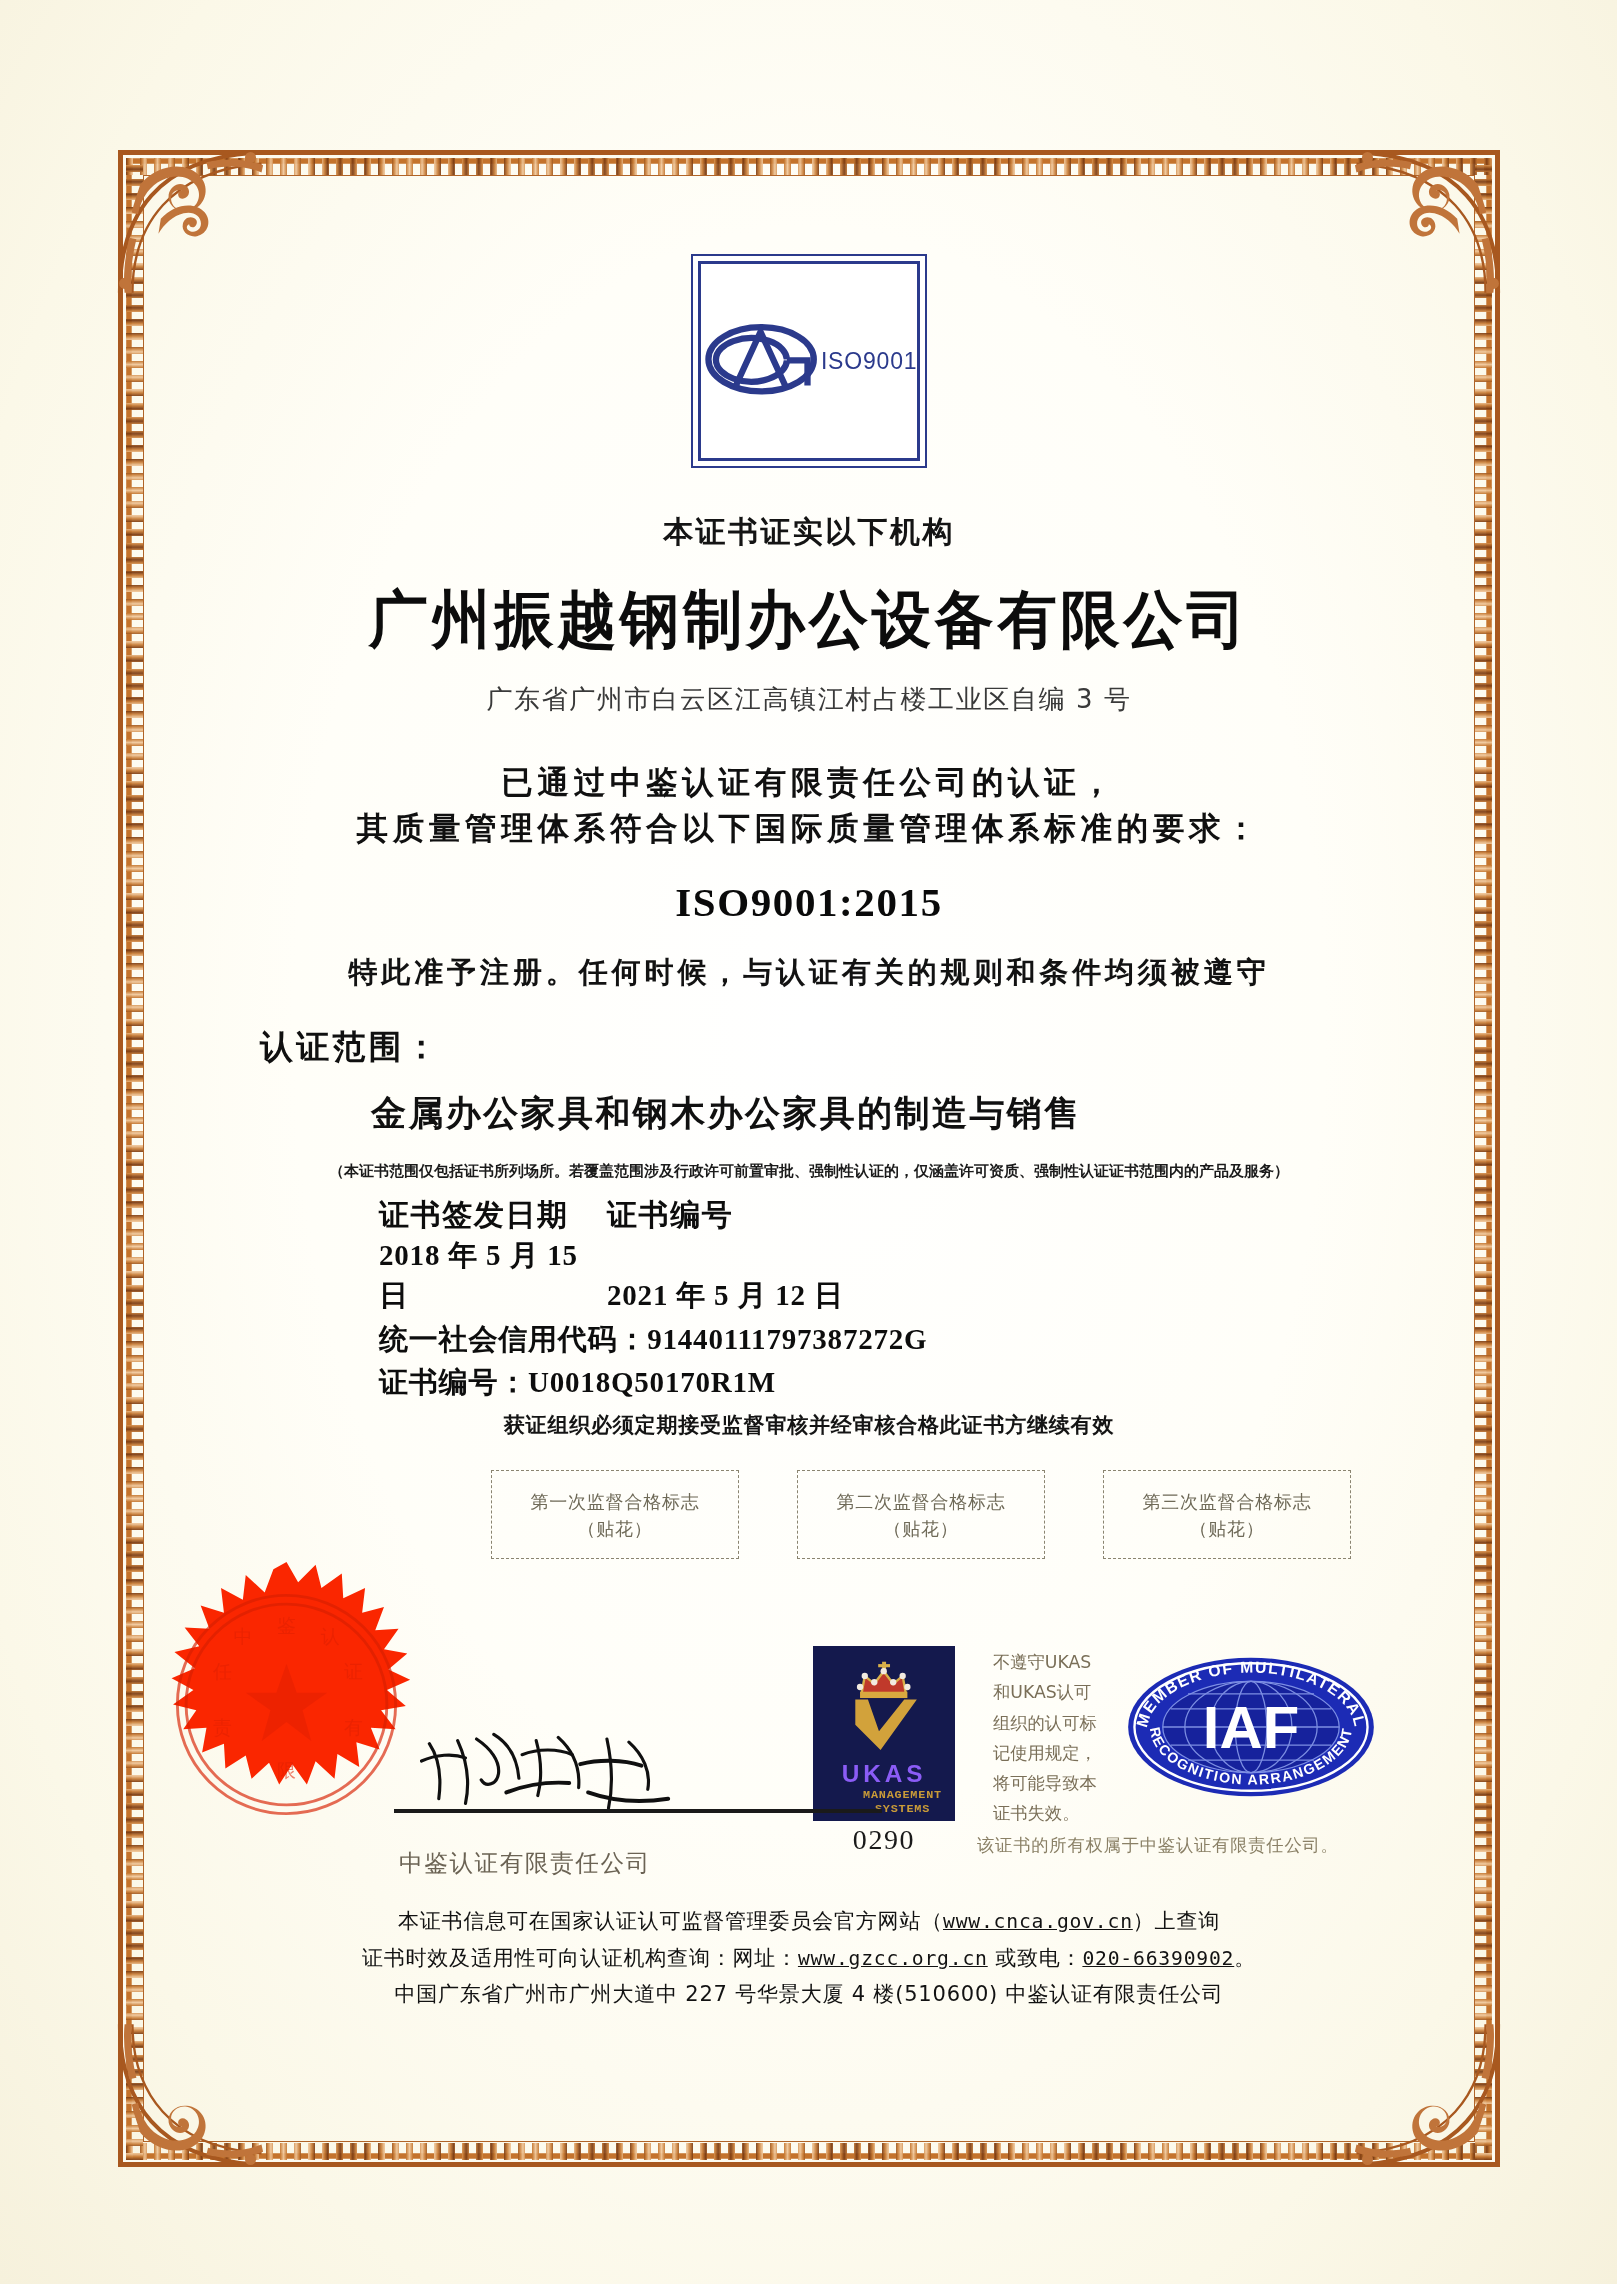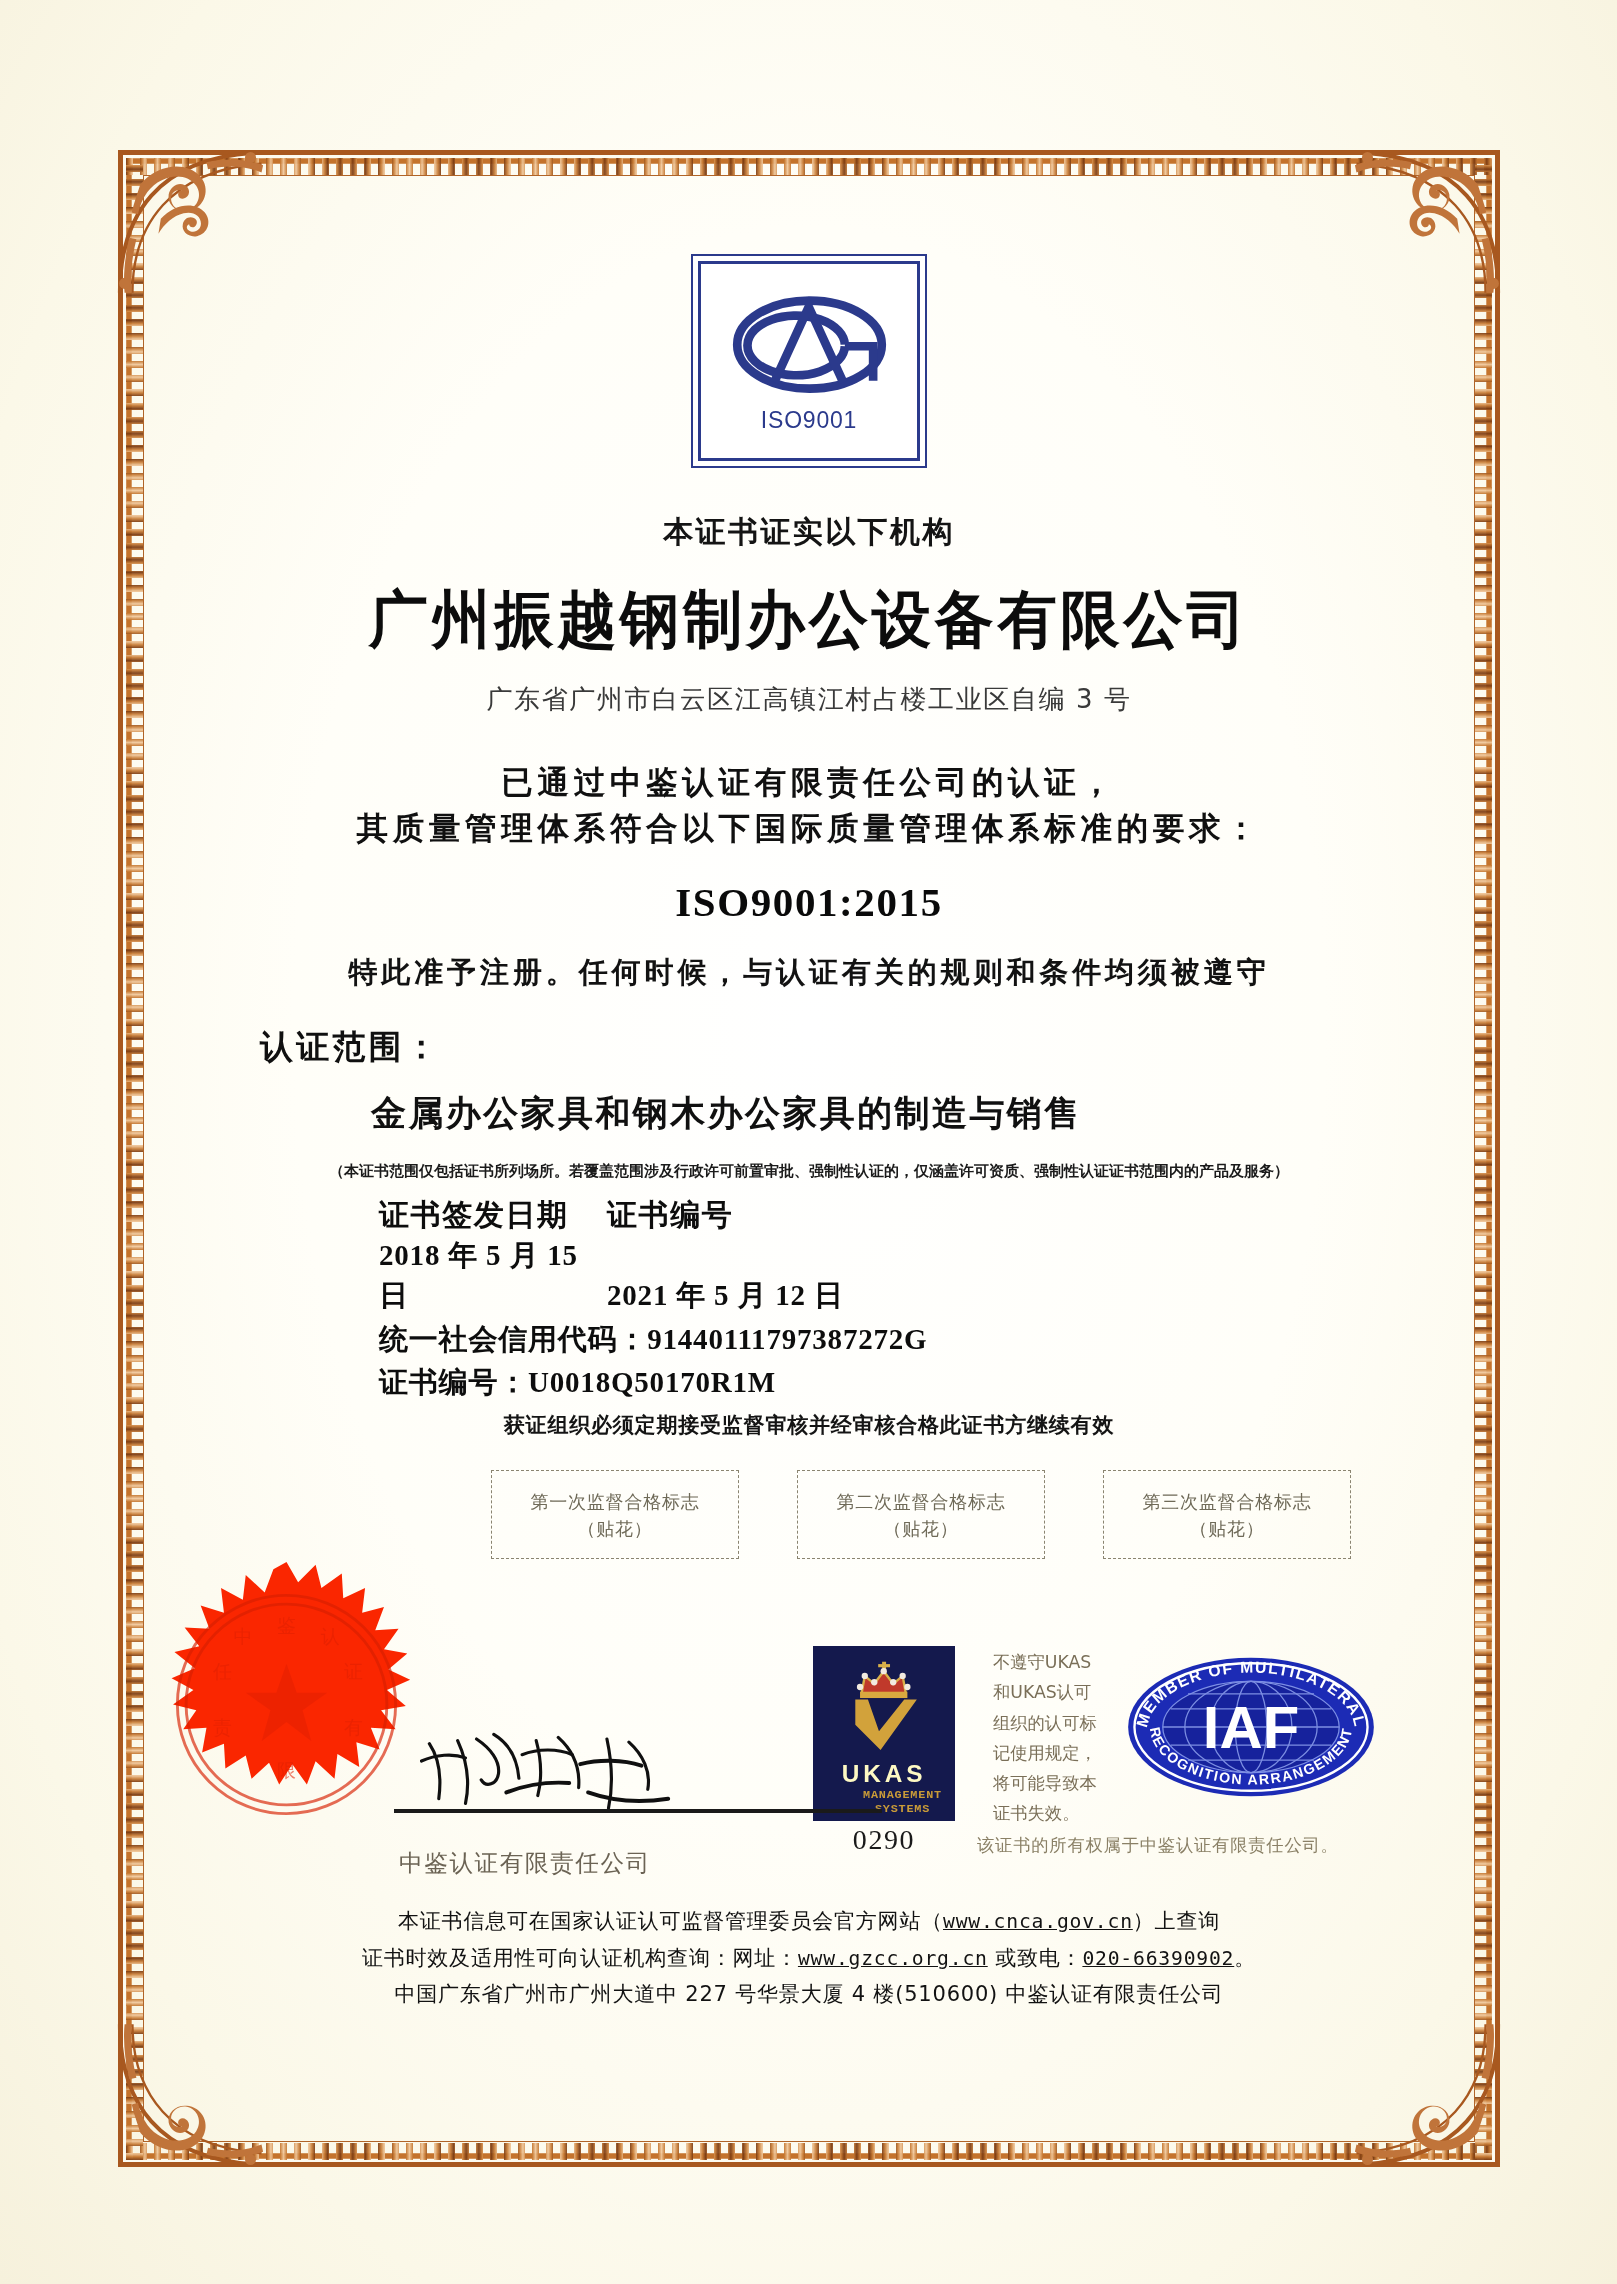--- a/index.html
+++ b/index.html
@@ -67,21 +67,21 @@
 
   .cnca-logo{
     width:236px;height:214px;margin:65px auto 0;
     border:2.4px solid #2b3a8c;
     background:#fff;
     padding:4.7px;
     box-sizing:border-box;
   }
   .cnca-logo .inner{
     width:100%;height:100%;border:3.2px solid #2b3a8c;box-sizing:border-box;
-    display:flex;flex-direction:column;align-items:center;justify-content:center;
+    display:flex;flex-direction:row;align-items:center;justify-content:center;
   }
   .cnca-logo svg{display:block;}
   .cnca-text{
     font-family:"Liberation Sans",sans-serif;
     font-size:23px;color:#2b3a8c;letter-spacing:0.8px;margin-top:1.6px;
   }
 
   .lead{
     font-family:"DejaVu Sans",sans-serif;
     font-size:30px;font-weight:bold;color:#141414;
@@ -167,21 +167,21 @@
   .signature svg{width:100%;height:100%;display:block;}
 
   .ukas-block{position:absolute;left:655px;top:87px;width:142px;text-align:center;}
   .ukas-logo{
     width:142px;height:175px;background:#14194d;
     display:flex;flex-direction:column;align-items:center;justify-content:flex-start;
     padding-top:11px;box-sizing:border-box;
   }
   .ukas-word{
     font-family:"Liberation Sans",sans-serif;font-size:24.4px;font-weight:bold;
-    color:#fef9c3;letter-spacing:3.9px;margin-top:1.6px;
+    color:#8b5cf6;letter-spacing:3.9px;margin-top:1.6px;
   }
   .ukas-sub{
     font-family:Liberation Mono, monospace;font-size:11.8px;font-weight:bold;
     color:#c99b38;letter-spacing:0.8px;line-height:1.2;padding-left:37px;
   }
   .ukas-num{
     font-family:"Liberation Serif","DejaVu Serif",serif;
     font-size:28px;color:#1a1a1a;margin-top:3.2px;letter-spacing:1.6px;
   }
   .ukas-note{

